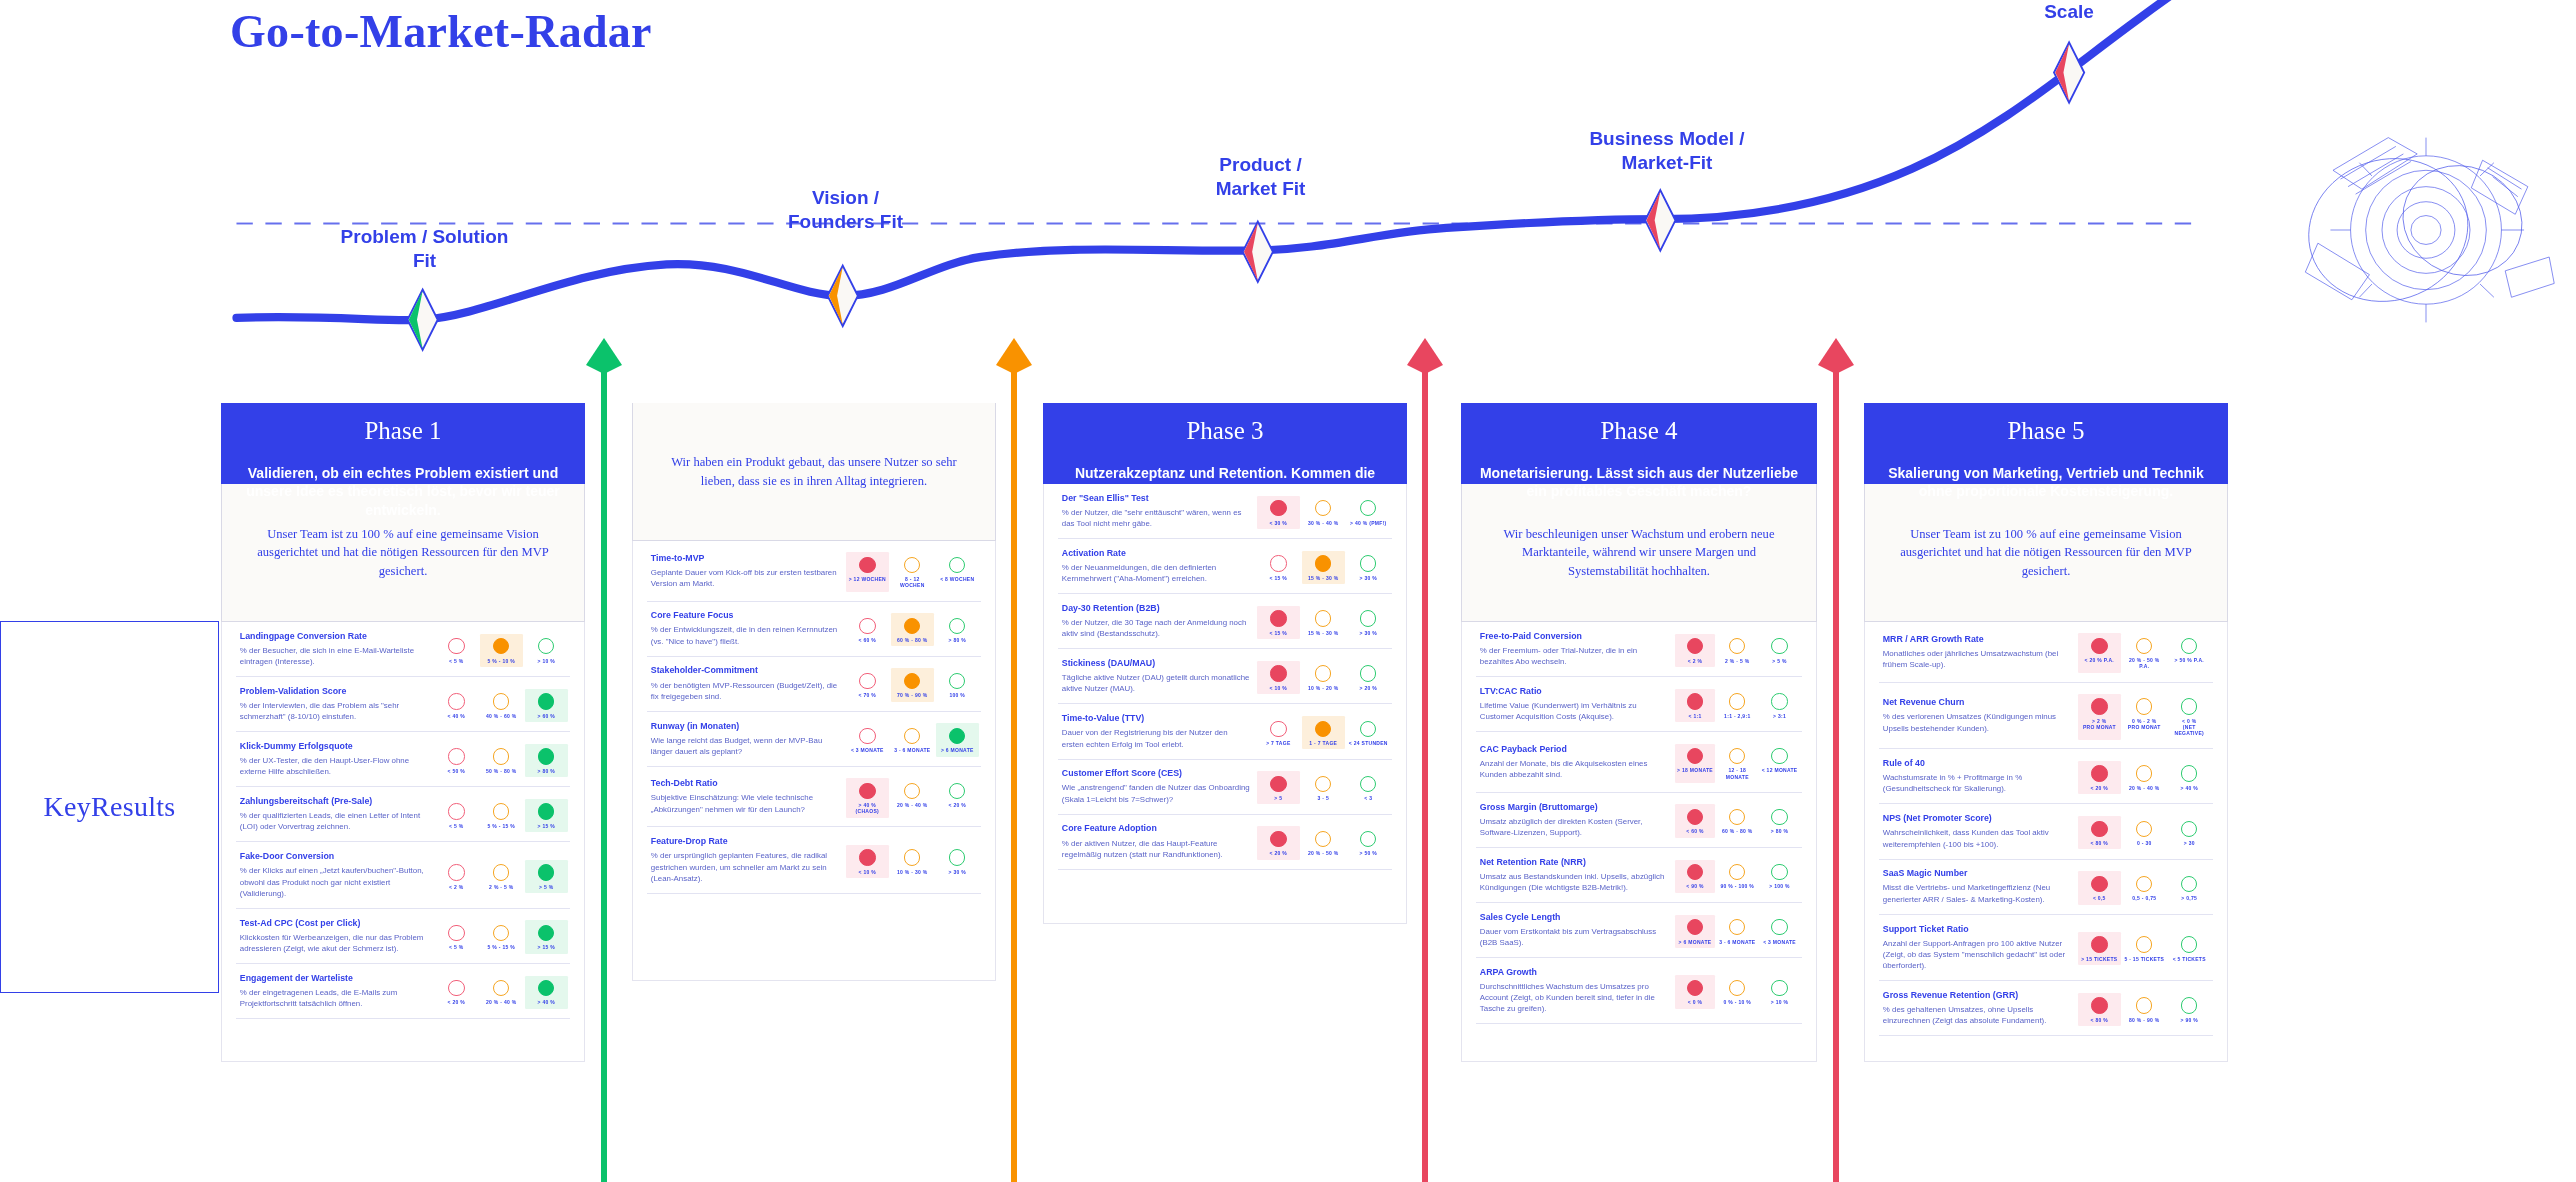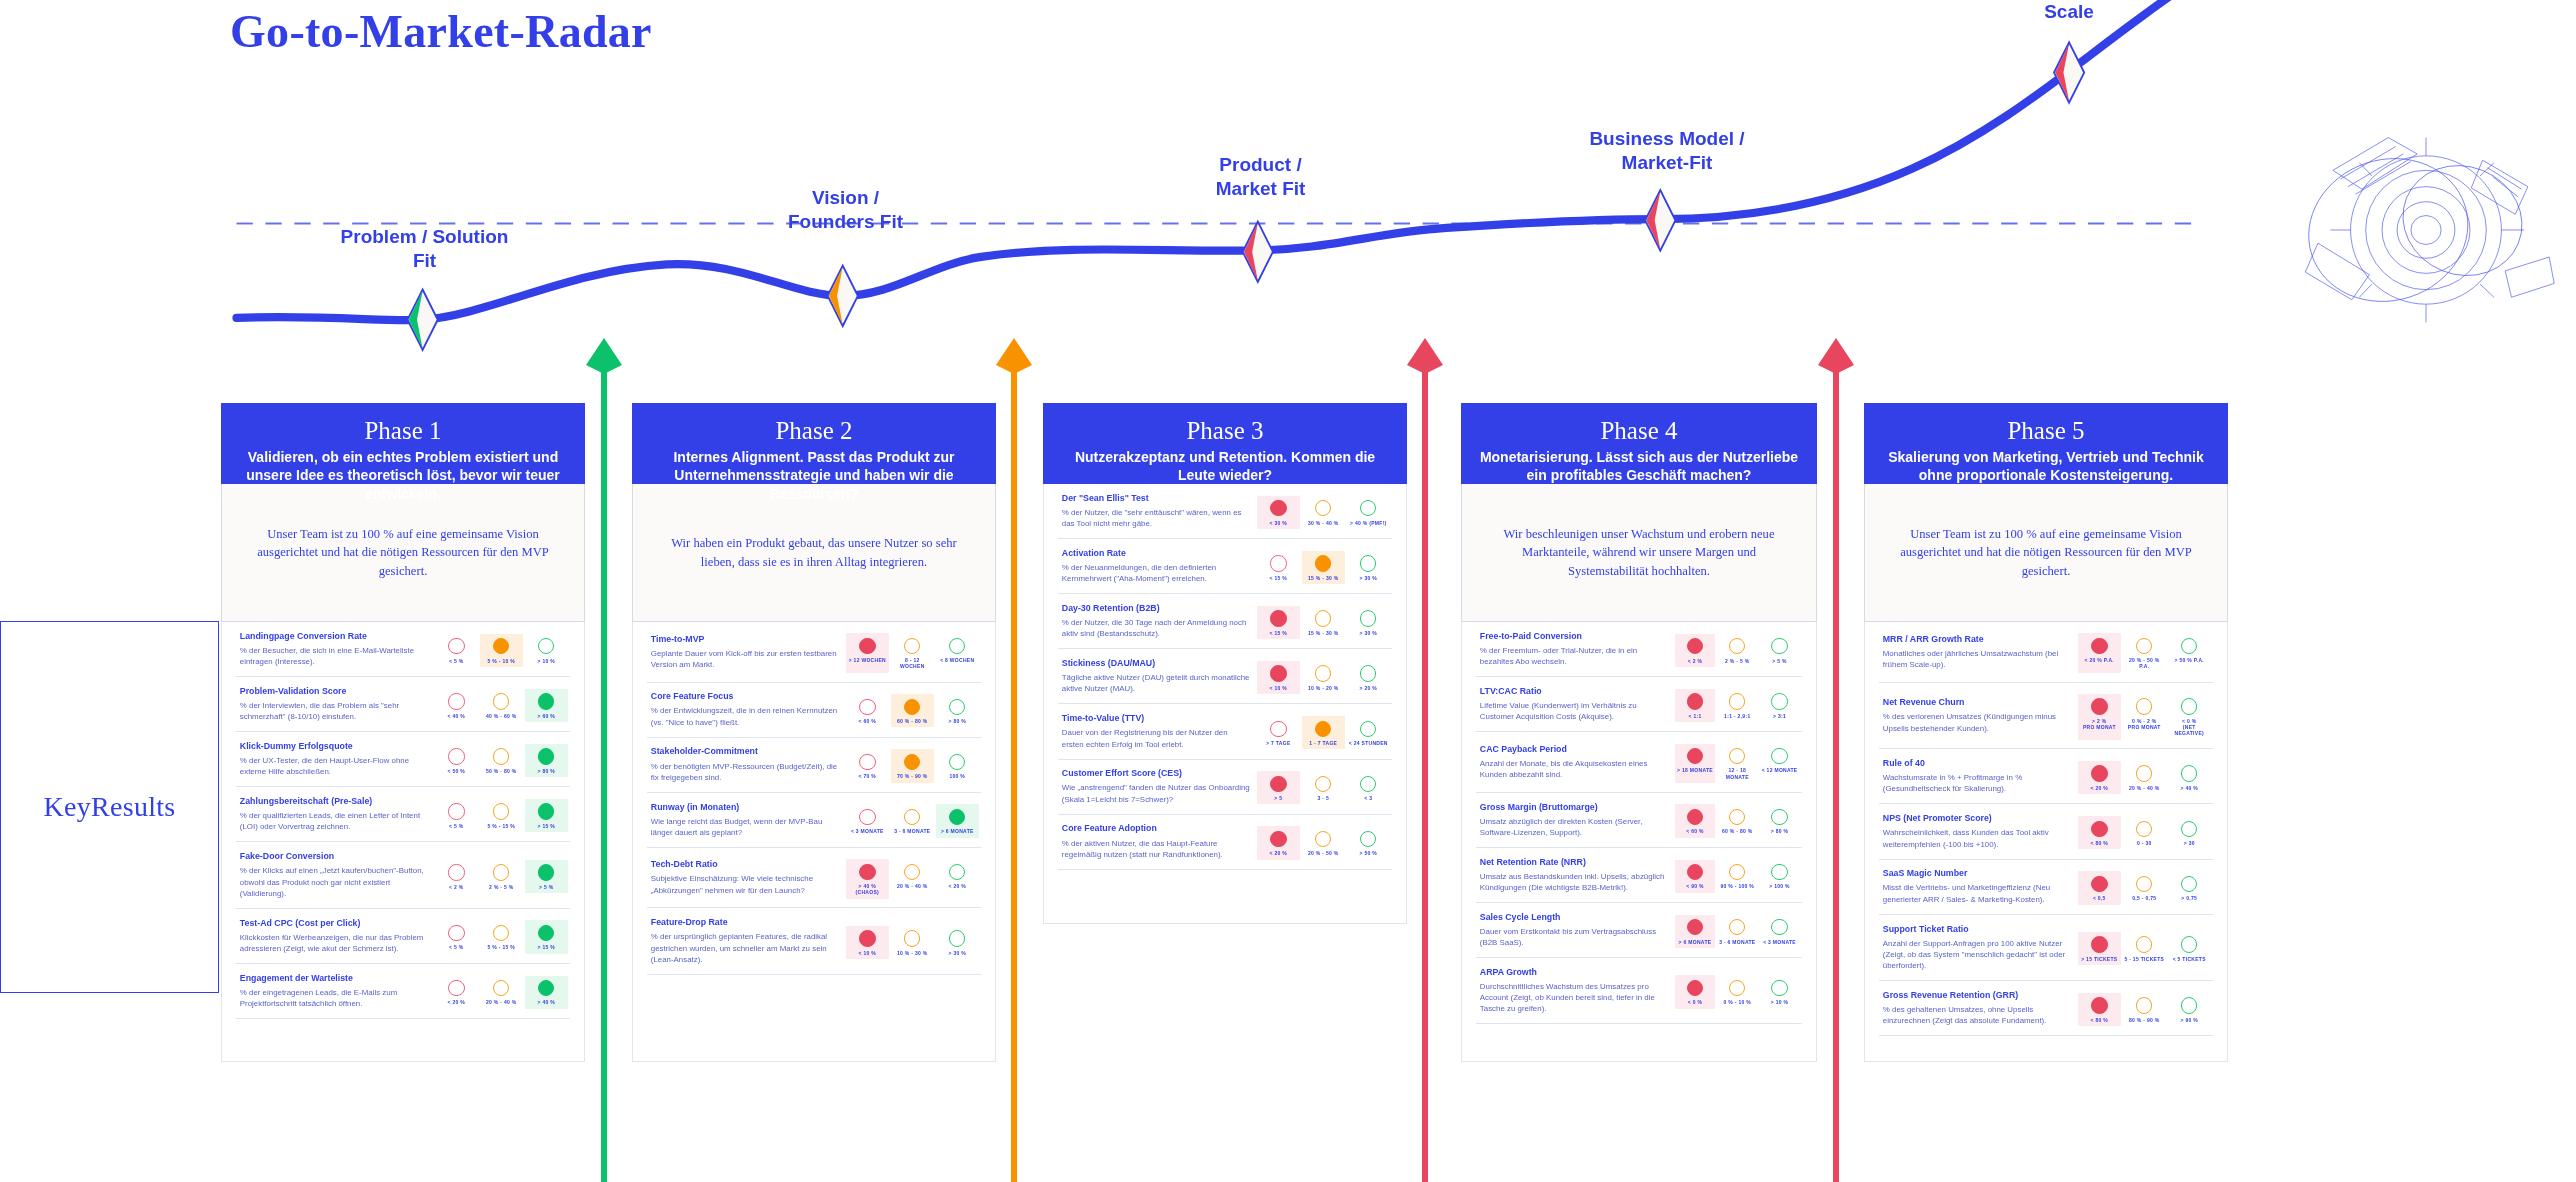--- a/index.html
+++ b/index.html
@@ -38,21 +38,21 @@
   #gutter-keyresults { top: 621px; height: 372px; display: flex; align-items: center; }
 
   
   .col { position: absolute; top: 403px; width: 364px; }
   .col-head {
     background: #3340e8; color: #ffffff; padding: 14px 16.4px 16.4px;
     text-align: center; height: 81px;
   }
   .col-head h2 {
     font-family: "Liberation Serif", serif;
-    font-weight: 400; font-size: 25px; line-height: 1.1; margin-bottom: 3px;
+    font-weight: 400; font-size: 25px; line-height: 1.1; margin-bottom: 19px;
   }
   .col-head p { font-size: 14px; font-weight: 700; line-height: 1.35; }
 
   .col-obj {
     background: #fbfaf8; border: 0.6px solid #d9d9e6; border-top: none;
     height: 138px; display: flex; align-items: center; justify-content: center;
     padding: 11.3px 25px;
   }
   .col-obj p {
     font-family: "Liberation Serif", serif;
@@ -334,24 +334,20 @@
               </div>
               <div class="lvl green on">
                 <div class="dot"></div>
                 <div class="rng">&gt; 40 %</div>
               </div>
             </div>
           </div>
         </div>
       </div>
       <div class="col" style="left: 632px;">
-        <div class="col-head">
-          <h2>Phase 2</h2>
-          <p>Internes Alignment. Passt das Produkt zur Unternehmensstrategie und haben wir die Ressourcen?</p>
-        </div>
         <div class="col-obj">
           <p>Wir haben ein Produkt gebaut, das unsere Nutzer so sehr lieben, dass sie es in ihren Alltag integrieren.</p>
         </div>
         <div class="col-kr">
           <div class="kr">
             <div class="kr-text">
               <div class="kr-title">Time-to-MVP</div>
               <div class="kr-desc">Geplante Dauer vom Kick-off bis zur ersten testbaren Version am Markt.</div>
             </div>
             <div class="kr-scale">

